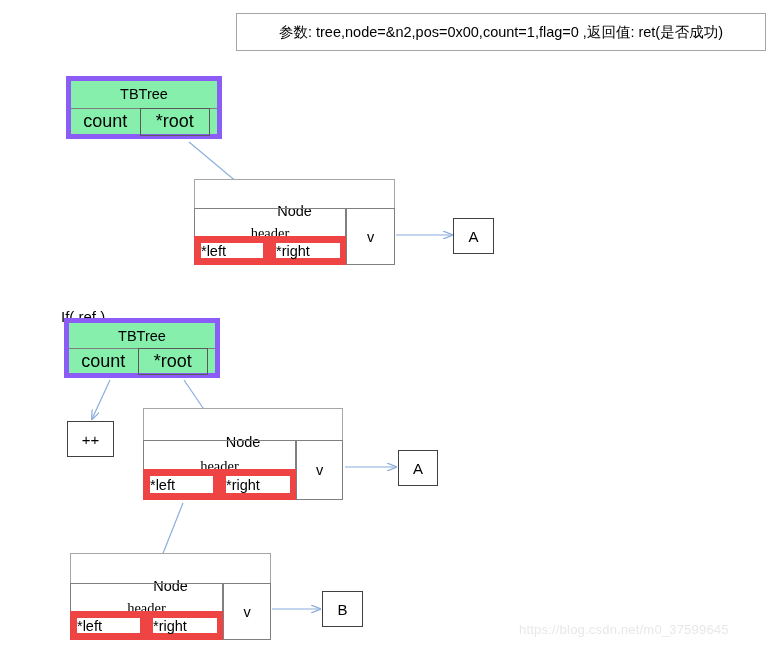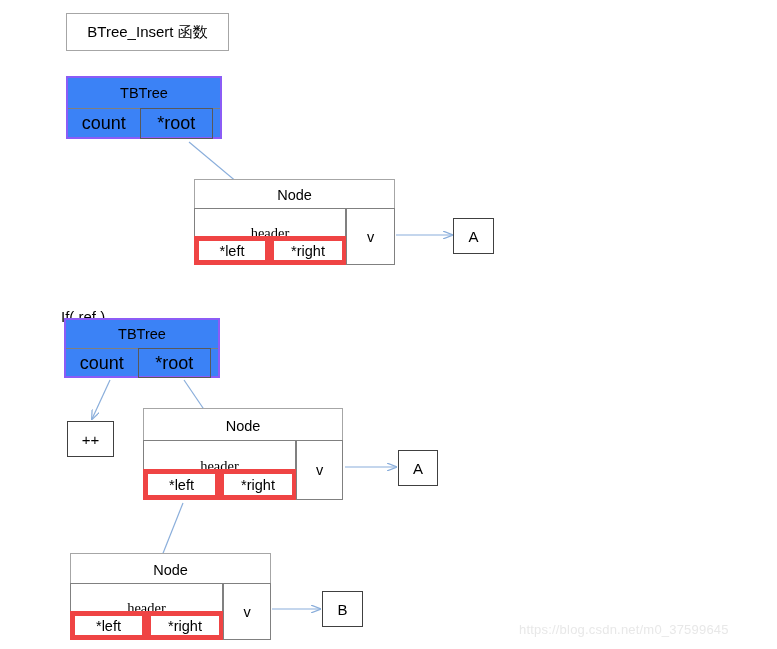--- a/index.html
+++ b/index.html
@@ -30,22 +30,22 @@
     display: flex;
     align-items: center;
     justify-content: center;
     font-size: 15px;
     white-space: nowrap;
   }
   .hdr-box.params { font-size: 14.5px; }
 
   
   .struct {
-    border: 2px solid #8b5cf6;
-    background: #3b82f6;
+    border: 5px solid #8b5cf6;
+    background: #86efac;
   }
   .struct .title-row {
     border-bottom: 1px solid #7f7f7f;
     display: flex;
     align-items: center;
     justify-content: center;
     font-size: 14.5px;
     height: 50%;
   }
   .struct .cells {
@@ -66,44 +66,44 @@
     margin: -1px 7px -1px -1px;
   }
 
   
   .node-outer {
     border: 1px solid #a6a6a6;
     background: #ffffff;
   }
   .node-title {
     position: absolute;
-    left: 0; right: 0; top: 0;
+    left: 0; right: 0; top: 16px;
     display: flex;
     align-items: center;
     justify-content: center;
     font-size: 14.5px;
   }
   .node-header {
     position: absolute;
     border: 1px solid #808080;
     background: transparent;
     display: flex;
     align-items: flex-end;
     justify-content: center;
     font-size: 14.5px;
     box-sizing: border-box;
   }
   .node-header span { transform: translateY(2px); font-family: Liberation Serif, serif; }
   .node-lr {
     position: absolute;
-    border: 5px solid #ef4444;
+    border: 7px solid #ef4444;
     box-sizing: border-box;
     display: flex;
     align-items: center;
-    justify-content: center;
+    justify-content: flex-start;
     font-size: 14.5px;
     background: transparent;
   }
   .node-v {
     position: absolute;
     border: 1px solid #808080;
     box-sizing: border-box;
     display: flex;
     align-items: center;
     justify-content: center;
@@ -163,24 +163,24 @@
 
     <line x1="184" y1="380" x2="222" y2="436" stroke="#8aaedb" stroke-width="1.2" marker-end="url(#ah)"></line>
 
     <line x1="345" y1="467" x2="396" y2="467" stroke="#8aaedb" stroke-width="1.2" marker-end="url(#ah)"></line>
 
     <line x1="183" y1="503" x2="152" y2="581" stroke="#8aaedb" stroke-width="1.2" marker-end="url(#ah)"></line>
 
     <line x1="272" y1="609" x2="320" y2="609" stroke="#8aaedb" stroke-width="1.2" marker-end="url(#ah)"></line>
   </svg>
 
-  <div class="abs hdr-box" style="left:66px; top:13px; width:163px; height:38px;">
-    <span>BTree_Insert 函数</span>
-  </div>
-
+
+  <div class="abs hdr-box params" style="left:236px; top:13px; width:530px; height:38px;">
+    <span>参数: tree,node=&amp;n2,pos=0x00,count=1,flag=0 ,返回值: ret(是否成功)</span>
+  </div>
 
   <div class="abs struct" style="left:66px; top:76px; width:156px; height:63px;">
     <div class="title-row">TBTree</div>
     <div class="cells">
       <div class="cell">count</div>
       <div class="cell boxed">*root</div>
     </div>
   </div>
 
   <div class="abs node-outer" style="left:194px; top:179px; width:201px; height:86px;">

